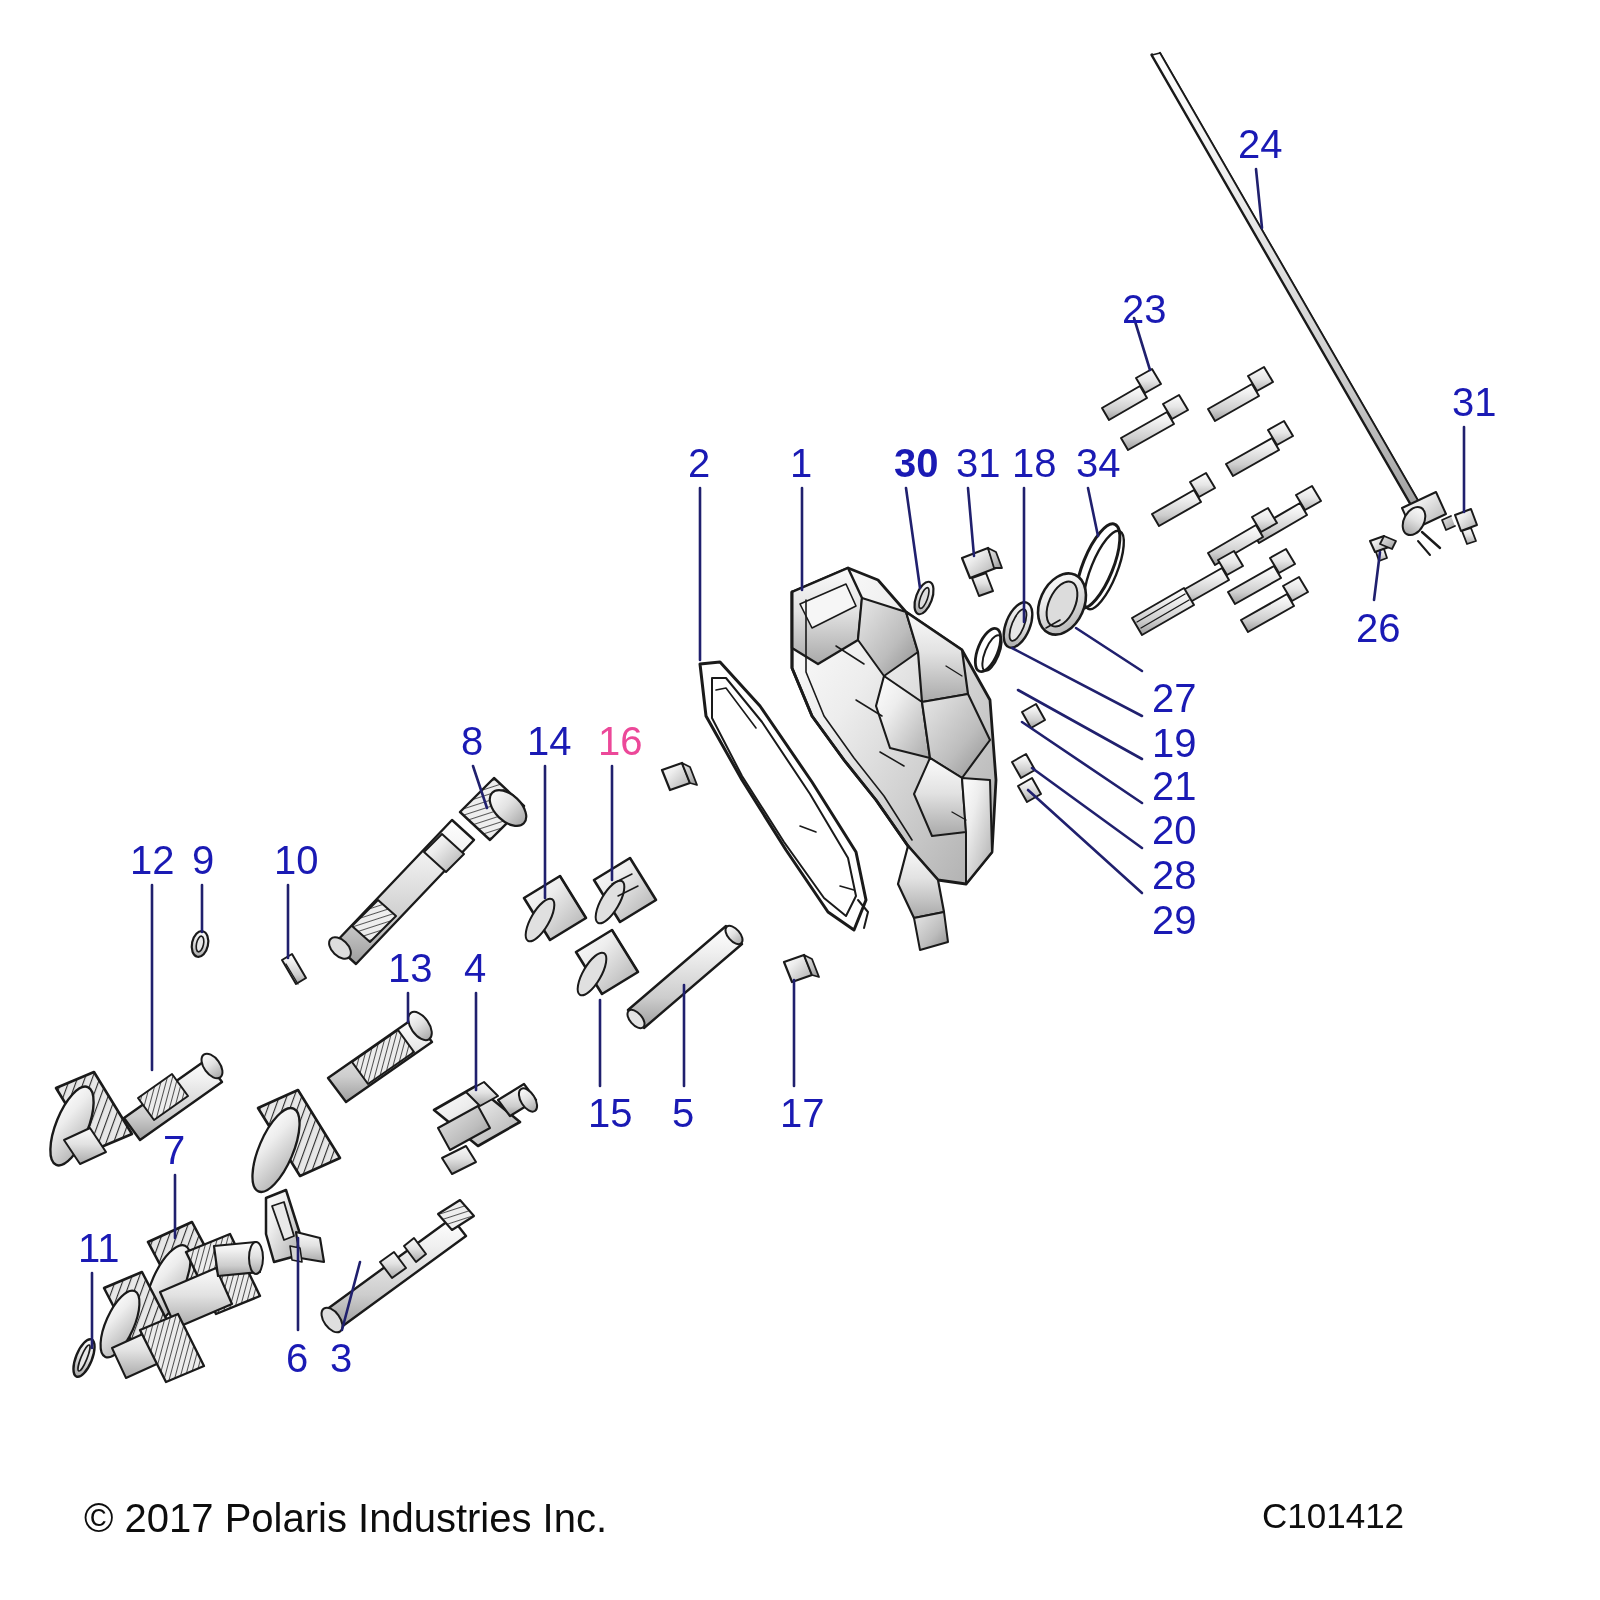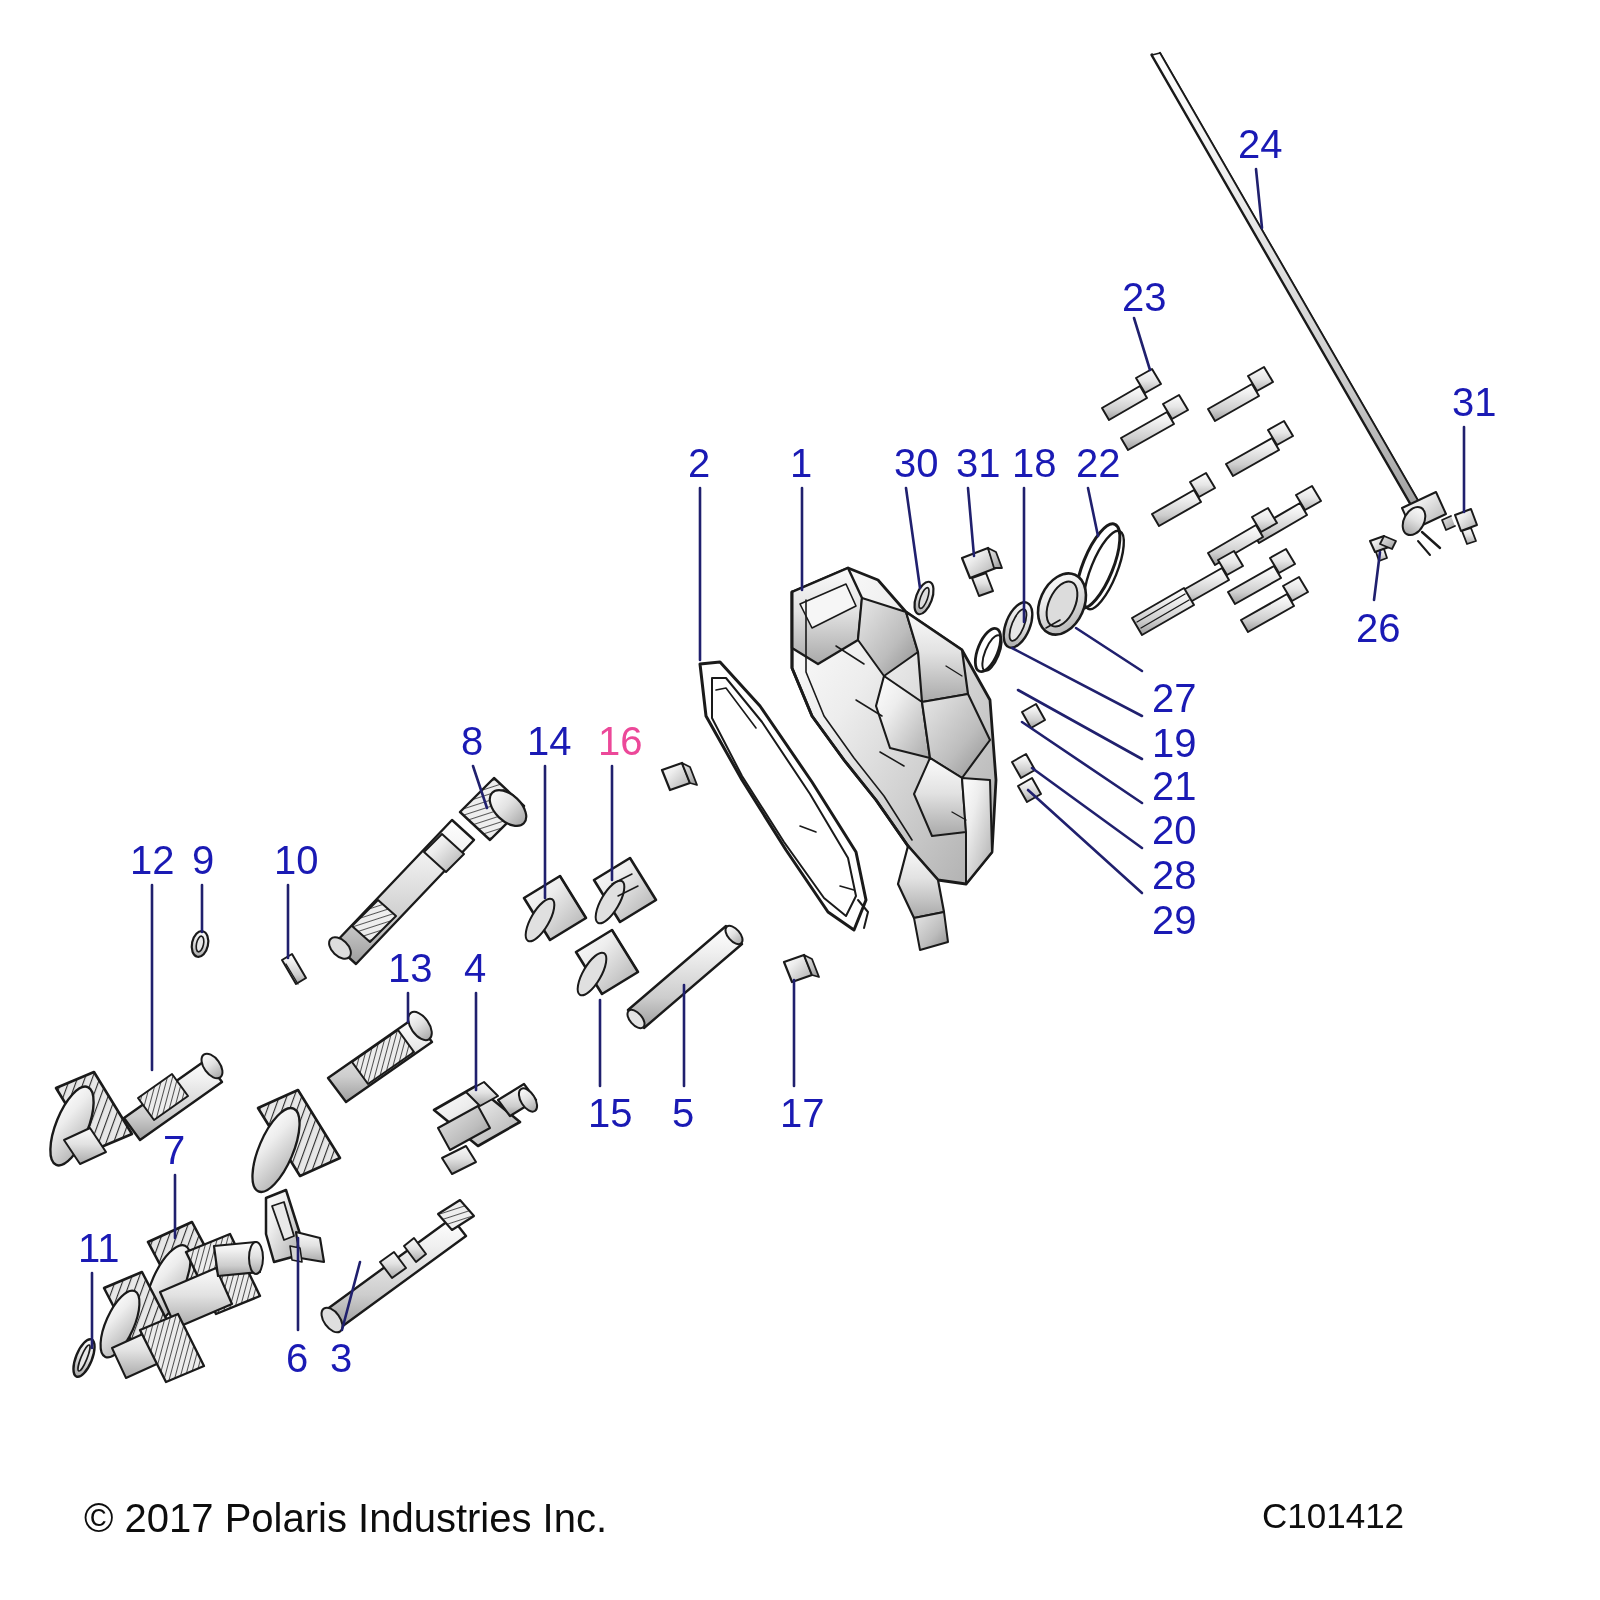--- a/index.html
+++ b/index.html
@@ -387,28 +387,28 @@
       <div class="callout" style="left: 130px; top: 840px; color: rgb(26, 26, 180);">12</div>
       <div class="callout" style="left: 388px; top: 948px; color: rgb(26, 26, 180);">13</div>
       <div class="callout" style="left: 527px; top: 721px; color: rgb(26, 26, 180); text-align: right;">14</div>
       <div class="callout" style="left: 588px; top: 1093px; color: rgb(26, 26, 180);">15</div>
       <div class="callout" style="left: 598px; top: 721px; color: #ec4899;">16</div>
       <div class="callout" style="left: 780px; top: 1093px; color: rgb(26, 26, 180);">17</div>
       <div class="callout" style="left: 1012px; top: 443px; color: rgb(26, 26, 180);">18</div>
       <div class="callout" style="left: 1152px; top: 723px; color: rgb(26, 26, 180);">19</div>
       <div class="callout" style="left: 1152px; top: 810px; color: rgb(26, 26, 180);">20</div>
       <div class="callout" style="left: 1152px; top: 766px; color: rgb(26, 26, 180);">21</div>
-      <div class="callout" style="left: 1076px; top: 443px; color: rgb(26, 26, 180);">22</div>
-      <div class="callout" style="left: 1122px; top: 277px; color: rgb(26, 26, 180);">23</div>
+      <div class="callout" style="left: 1076px; top: 443px; color: rgb(26, 26, 180);">34</div>
+      <div class="callout" style="left: 1122px; top: 289px; color: rgb(26, 26, 180);">23</div>
       <div class="callout" style="left: 1238px; top: 124px; color: rgb(26, 26, 180);">24</div>
       <div class="callout" style="left: 1452px; top: 382px; color: rgb(26, 26, 180);">31</div>
       <div class="callout" style="left: 1356px; top: 608px; color: rgb(26, 26, 180);">26</div>
       <div class="callout" style="left: 1152px; top: 678px; color: rgb(26, 26, 180);">27</div>
       <div class="callout" style="left: 1152px; top: 855px; color: rgb(26, 26, 180);">28</div>
       <div class="callout" style="left: 1152px; top: 900px; color: rgb(26, 26, 180);">29</div>
-      <div class="callout" style="left: 894px; top: 443px; color: rgb(26, 26, 180);">30</div>
+      <div class="callout" style="left: 894px; top: 443px; color: rgb(26, 26, 180); font-weight: bold;">30</div>
       <div class="callout" style="left: 956px; top: 443px; color: rgb(26, 26, 180);">31</div>
     </div>
 
   <div class="footer-left">© 2017 Polaris Industries Inc.</div>
   <div class="footer-right">C101412</div>
 
 </div>
 
 </body></html>

